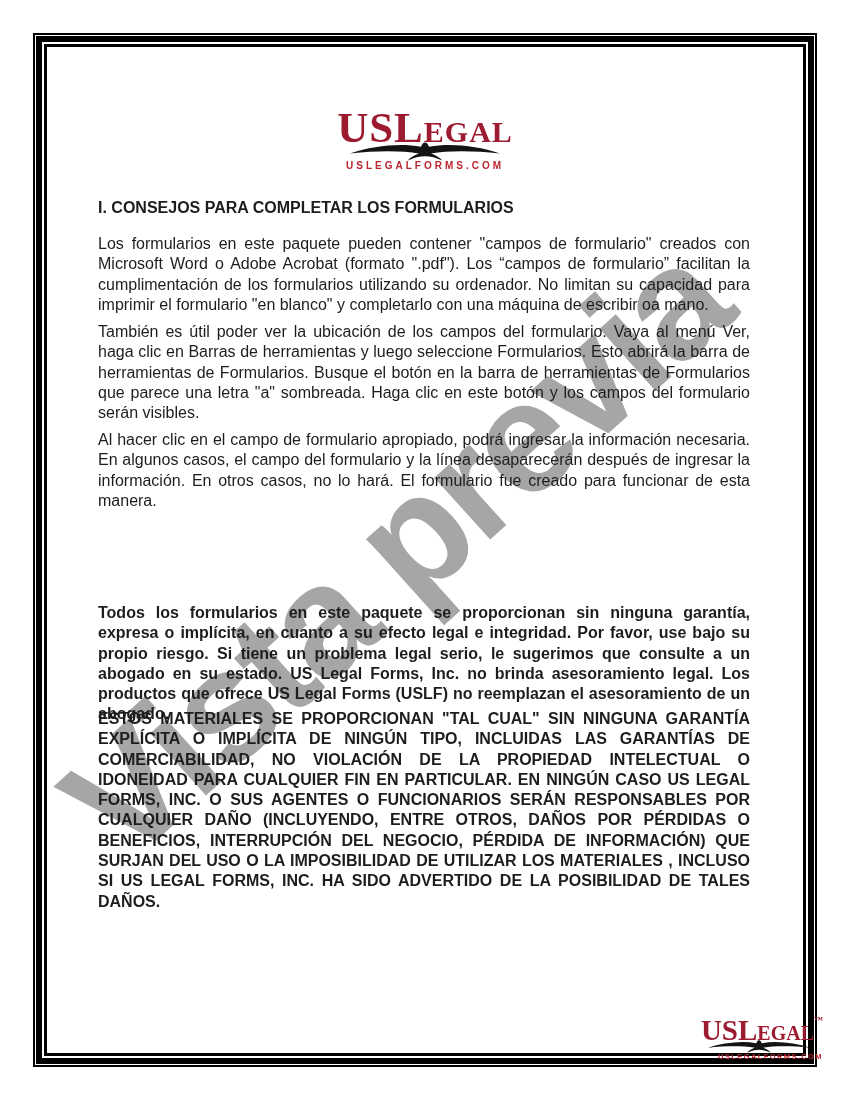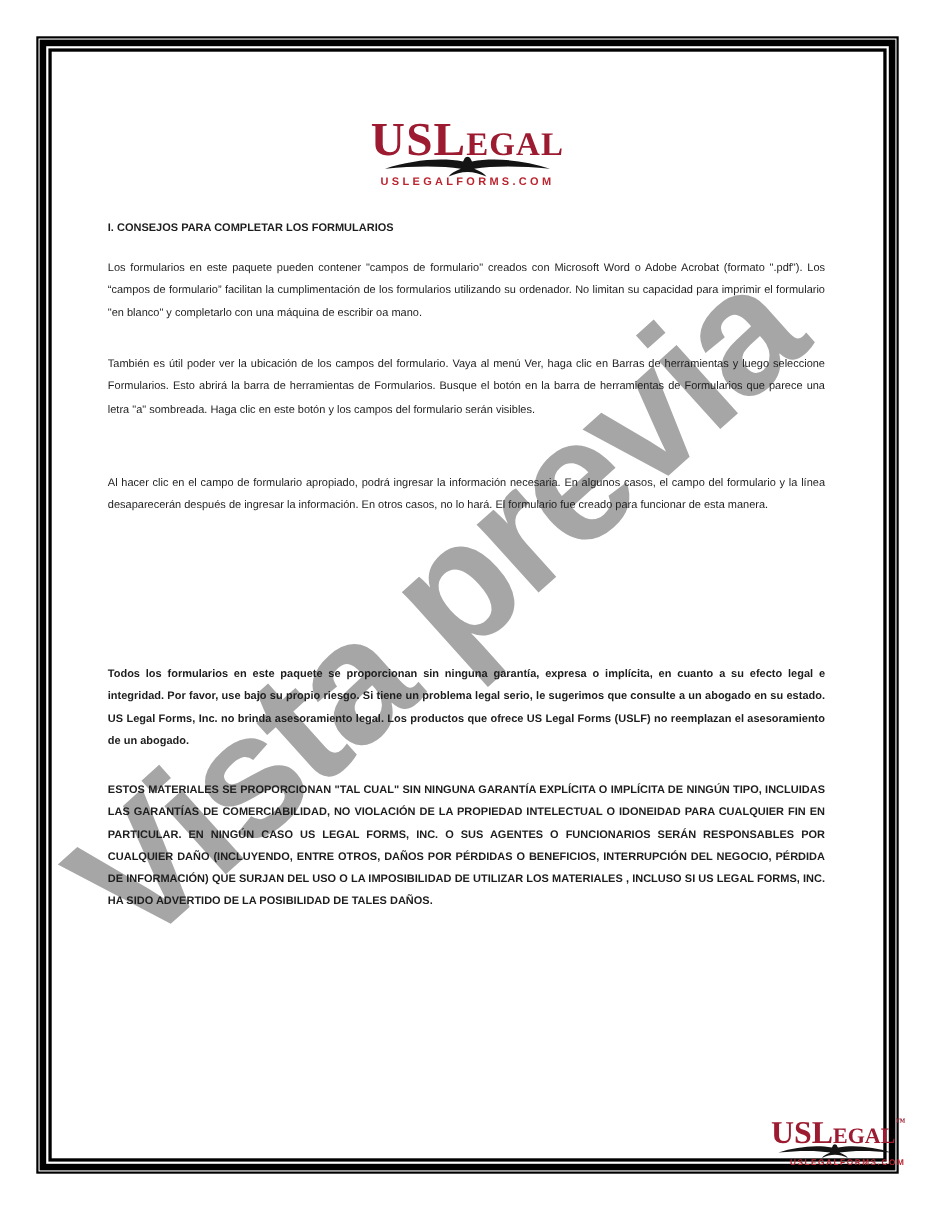--- a/index.html
+++ b/index.html
@@ -41,21 +41,21 @@
   .tm{font-size:9px;vertical-align:top;color:#9c1b30;font-variant:normal;}
   .eagle-bottom{display:block;margin:-5px auto 0 auto;width:104px;height:13px;}
   .logo-domain-sm{
     margin-top:-1px;font-size:7.5px;font-weight:bold;letter-spacing:1.4px;
     color:#bc2430;white-space:nowrap;
   }
   
   .content{position:absolute;left:98px;top:0;width:652px;height:1100px;z-index:3;}
   .blk{
     position:absolute;left:0;right:0;margin:0;
-    font-size:10px;line-height:20.3px;color:#1d1d1d;text-align:justify;
+    font-size:16px;line-height:20.3px;color:#1d1d1d;text-align:justify;
   }
   .heading{font-weight:bold;text-align:left;}
   .bold{font-weight:bold;}
   #h1{top:198px;}
   #p1{top:234px;}
   #p2{top:322px;}
   #p3{top:430px;}
   #h2{top:515px;}
   #p4{top:551px;}
   #p5{top:603px;}

